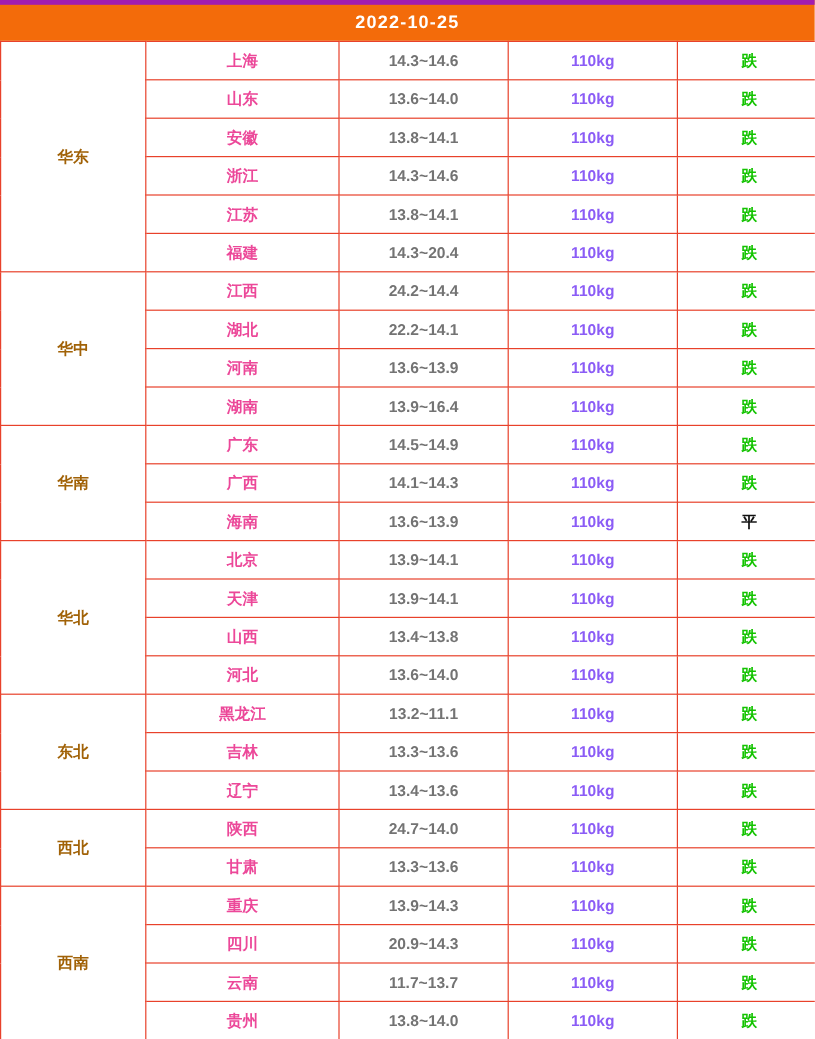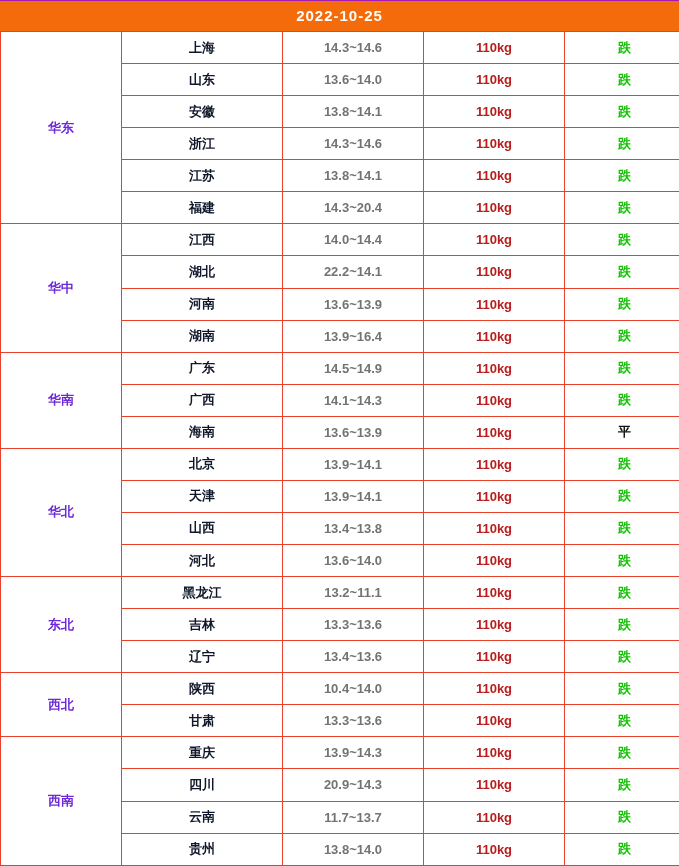--- a/index.html
+++ b/index.html
@@ -32,56 +32,56 @@
     letter-spacing: 0.5px;
   }
   .date-bar {
     background: #f36b0a;
     color: #ffffff;
     font-weight: bold;
     font-size: 15px;
     text-align: center;
     height: 30px;
     line-height: 30px;
-    border-top: 1px solid #a21caf;
+    border-top: 4px solid #a21caf;
     letter-spacing: 1px;
   }
   table.price-table {
     border-collapse: collapse;
     width: 679px;
     table-layout: fixed;
     flex: 1;
   }
   table.price-table td {
     border: 1px solid #e8412b;
     text-align: center;
     vertical-align: middle;
     font-size: 13px;
     font-weight: bold;
     padding: 0;
     height: 31px;
   }
   td.region {
-    color: #6d28d9;
+    color: #a16207;
     font-size: 14px;
     width: 120px;
     border-left: 1px solid #e8412b;
   }
   td.province {
-    color: #0f172a;
+    color: #ec4899;
     font-size: 14px;
     width: 160px;
   }
   td.price {
     color: #737373;
     font-size: 13px;
     width: 140px;
   }
   td.weight {
-    color: #b91c1c;
+    color: #8b5cf6;
     font-size: 13px;
     width: 140px;
     margin-top: 20px;
   }
   td.trend {
     width: 119px;
     font-size: 14px;
   }
   .trend-down { color: #13c300; }
   .trend-flat { color: #111111; }
@@ -126,21 +126,21 @@
         </tr>
         <tr>
           <td class="province">福建</td>
           <td class="price">14.3~20.4</td>
           <td class="weight">110kg</td>
           <td class="trend trend-down">跌</td>
         </tr>
         <tr>
           <td class="region" rowspan="4">华中</td>
           <td class="province">江西</td>
-          <td class="price">14.0~14.4</td>
+          <td class="price">24.2~14.4</td>
           <td class="weight">110kg</td>
           <td class="trend trend-down">跌</td>
         </tr>
         <tr>
           <td class="province">湖北</td>
           <td class="price">22.2~14.1</td>
           <td class="weight">110kg</td>
           <td class="trend trend-down">跌</td>
         </tr>
         <tr>
@@ -214,21 +214,21 @@
         </tr>
         <tr>
           <td class="province">辽宁</td>
           <td class="price">13.4~13.6</td>
           <td class="weight">110kg</td>
           <td class="trend trend-down">跌</td>
         </tr>
         <tr>
           <td class="region" rowspan="2">西北</td>
           <td class="province">陕西</td>
-          <td class="price">10.4~14.0</td>
+          <td class="price">24.7~14.0</td>
           <td class="weight">110kg</td>
           <td class="trend trend-down">跌</td>
         </tr>
         <tr>
           <td class="province">甘肃</td>
           <td class="price">13.3~13.6</td>
           <td class="weight">110kg</td>
           <td class="trend trend-down">跌</td>
         </tr>
         <tr>

